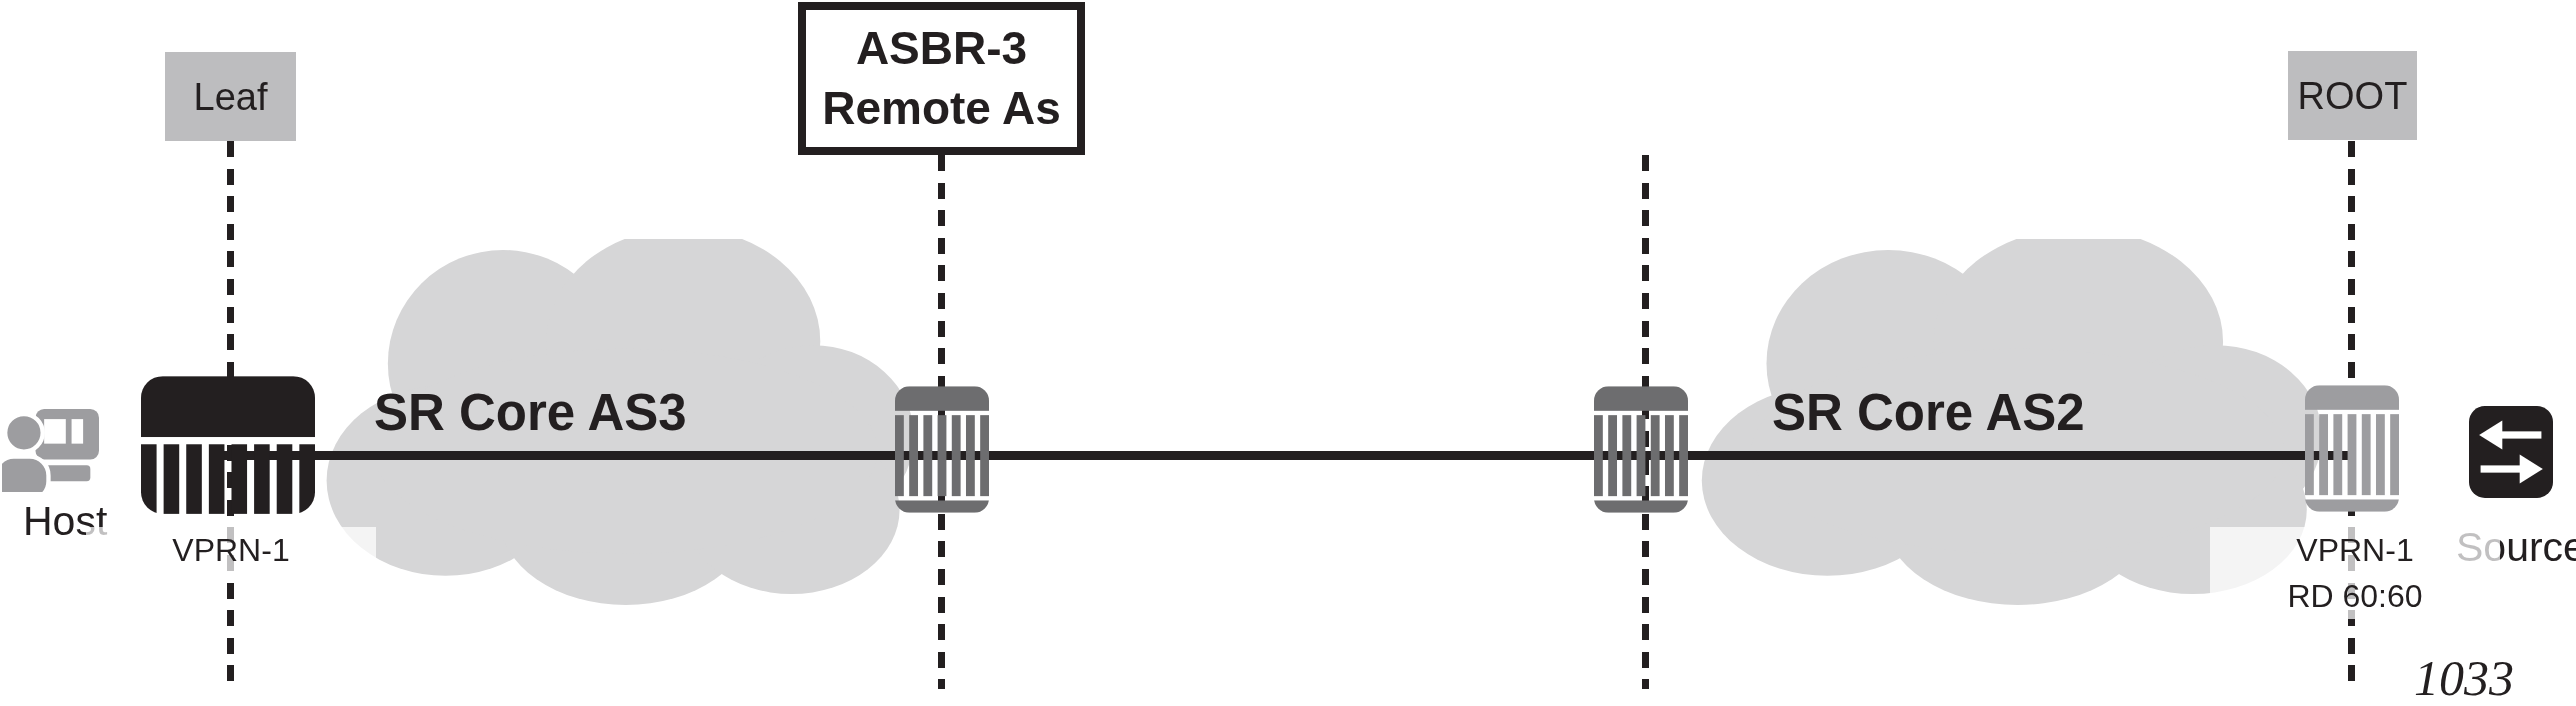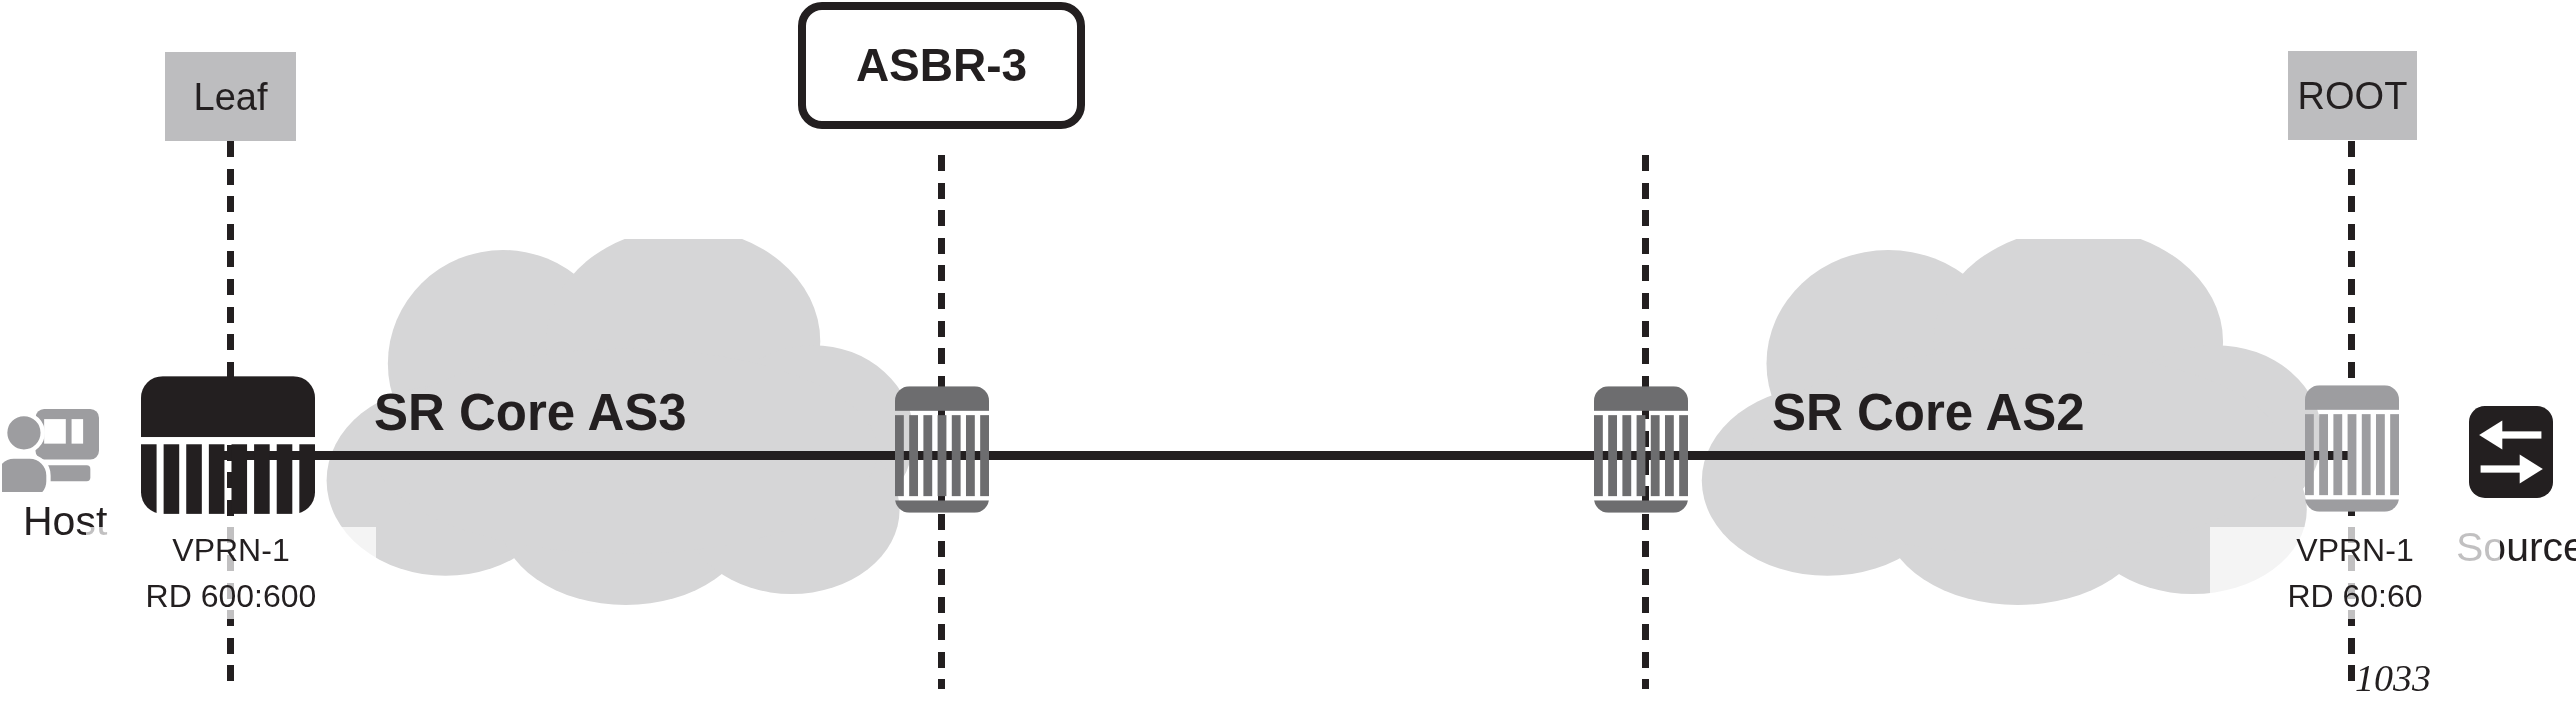--- a/index.html
+++ b/index.html
@@ -33,21 +33,21 @@
 
   
   .hline{height:8.7px;background:var(--color-black);}
 
   .cloud-label{font-weight:bold;font-size:51px;line-height:51px;}
 
   .node-label{font-size:32px;line-height:46px;text-align:center;background:rgba(255,255,255,0.72);}
   .side-label{font-size:41px;line-height:44px;text-align:center;}
 
   .figure-number{font-family:"Liberation Serif","DejaVu Serif",serif;font-style:italic;
-    font-size:38px;line-height:38px;text-align:left;}
+    font-size:50px;line-height:38px;text-align:center;}
 
   svg{display:block;}
   .cloud-shape{fill:var(--color-cloud_gray);}
   .fill-black{fill:var(--color-black);}
   .fill-dark{fill:var(--color-router_dark);}
   .fill-medium{fill:var(--color-router_medium);}
   .fill-gray{fill:var(--color-icon_gray);}
   .fill-white{fill:var(--color-white);}
   .stroke-white{stroke:var(--color-white);stroke-width:6;}
 </style>
@@ -87,22 +87,23 @@
   <div class="abs vdash" style="left:1642px;top:155px;height:534px;"></div>
   <div class="abs vdash" style="left:2348px;top:141px;height:549px;"></div>
 
   <div class="abs tag-box" style="left:2288px;top:51px;width:129px;height:89px;">
     <span>ROOT</span>
   </div>
   <div class="abs tag-box" style="left:165px;top:52px;width:131px;height:89px;">
     <span>Leaf</span>
   </div>
 
-  <div class="abs callout-box" style="left:798px;top:1.5px;width:287px;height:127px;border-radius:24px;">
+  <div class="abs callout-box" style="left:798px;top:1.5px;width:287px;height:153px;">
     <div>ASBR-3</div>
+    <div>Remote As</div>
   </div>
 
   <div class="abs cloud-label" style="left:374px;top:387px;width:435px;">SR Core AS3</div>
   <div class="abs cloud-label" style="left:1772px;top:387px;width:435px;">SR Core AS2</div>
 
   <svg class="abs" style="left:141px;top:376px;" width="174" height="138" viewBox="0 0 240 190">
     <defs>
         <clipPath id="clipLeafR">
           <rect x="0" y="0" width="240" height="190" rx="30"></rect>
         </clipPath>
@@ -197,21 +198,20 @@
       <rect x="42" y="35" width="58" height="10"></rect>
       <polygon points="14,40 46,20 46,60"></polygon>
       <rect x="16" y="82" width="58" height="10"></rect>
       <polygon points="102,87 70,67 70,107"></polygon>
     </g>
   </svg>
   <div class="abs side-label" style="left:2456px;top:525px;width:120px;">Source</div>
 
   <div class="abs node-label" style="left:86px;top:527px;width:290px;">
     <div>VPRN-1</div>
-    <div>RD 600:600</div>
   </div>
   <div class="abs node-label" style="left:2210px;top:527px;width:290px;">
     <div>VPRN-1</div>
     <div>RD 60:60</div>
   </div>
 
   <div class="abs figure-number" style="left:2355px;top:659px;width:218px;">1033</div>
 
 </div>
 

